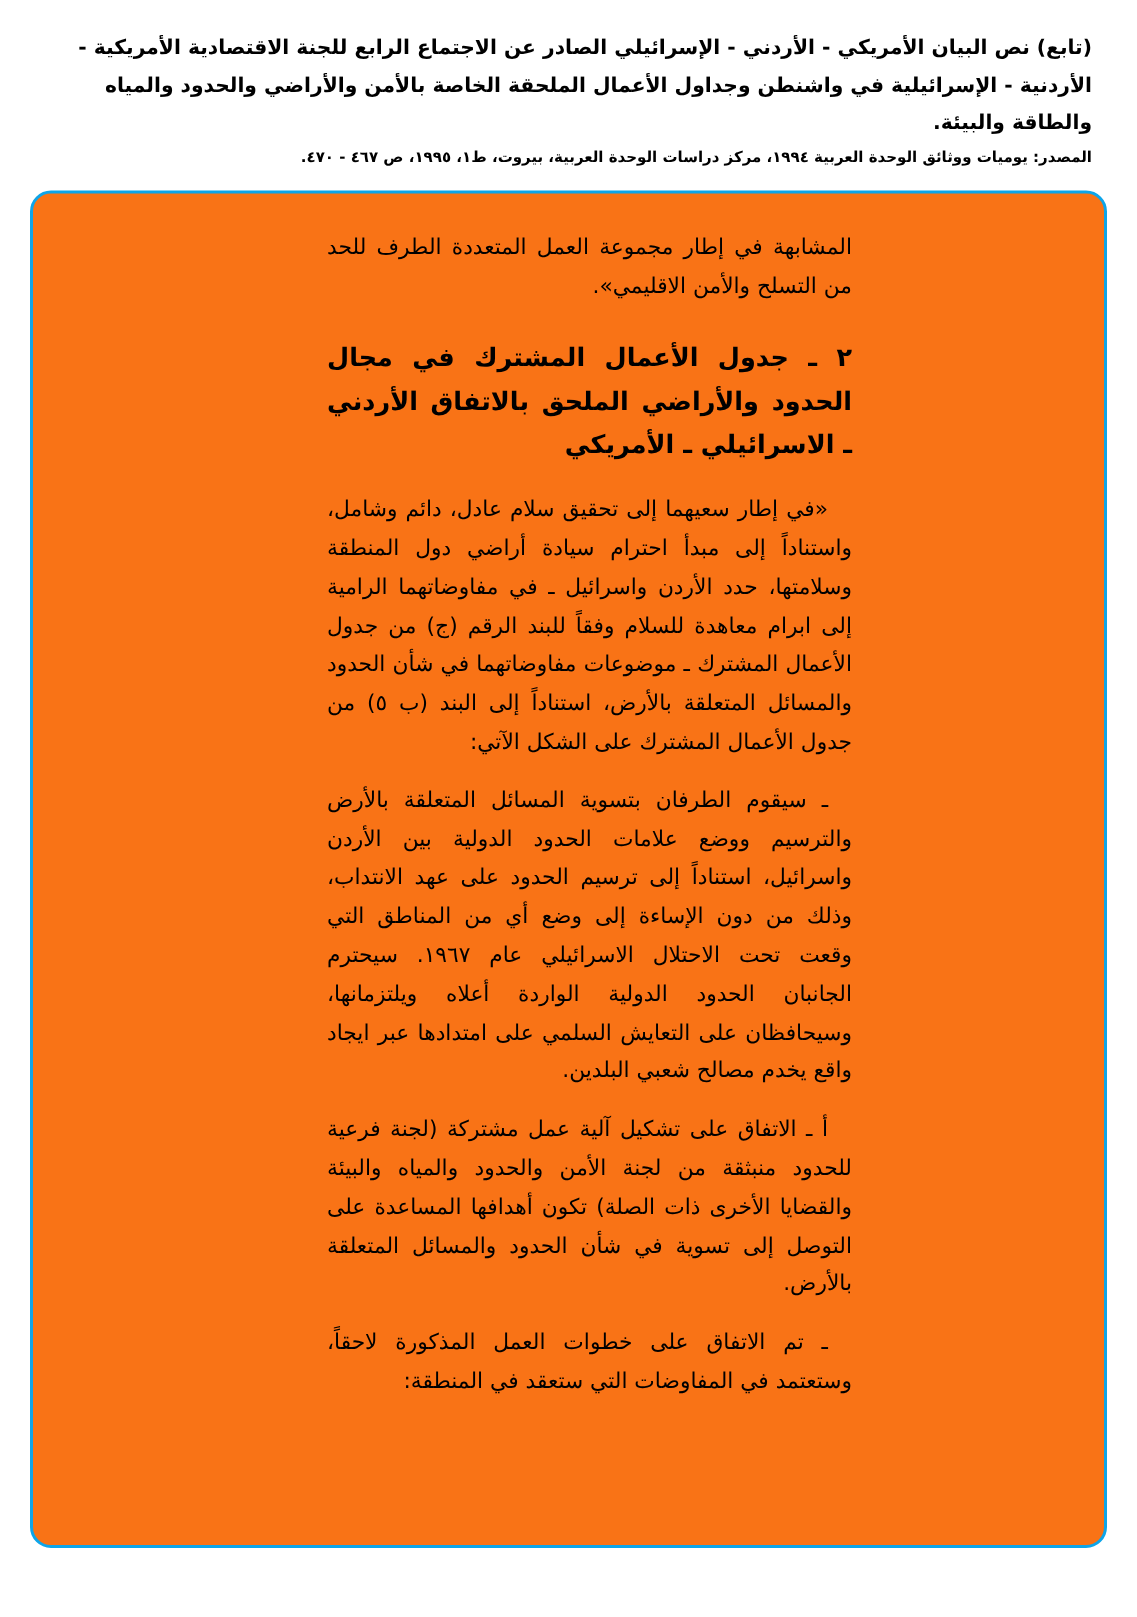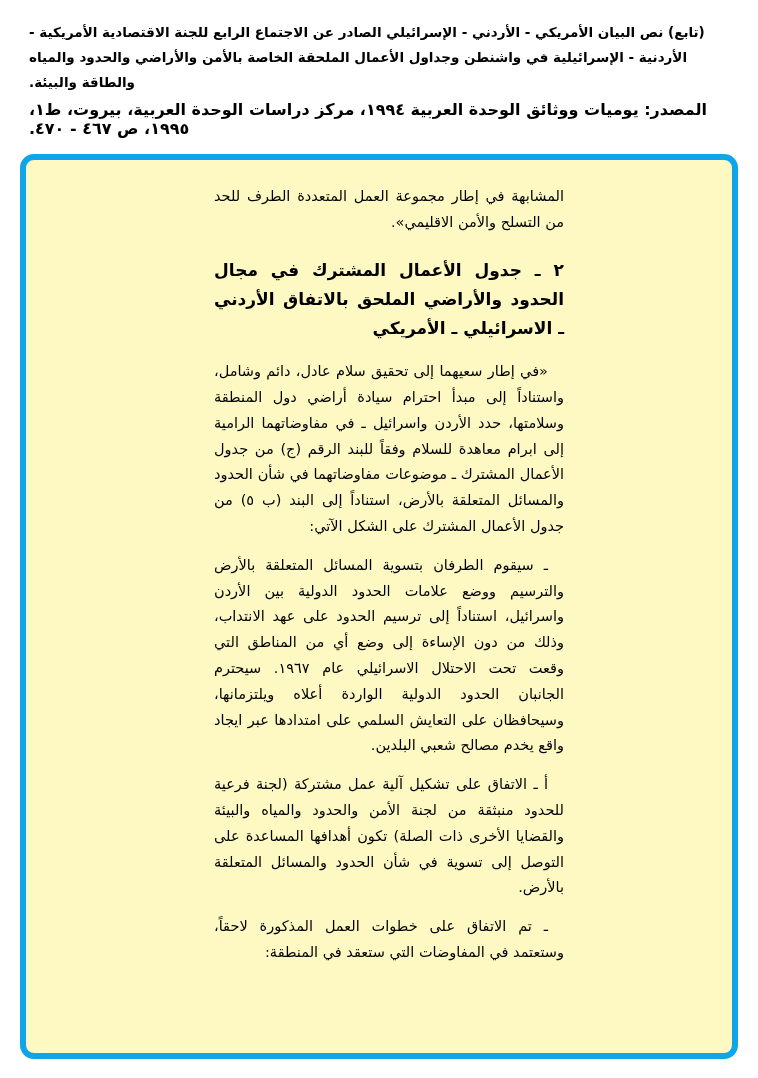--- a/index.html
+++ b/index.html
@@ -13,42 +13,42 @@
     color: #000;
     direction: rtl;
   }
   .page {
     position: relative;
     width: 758px;
     height: 1078px;
     box-sizing: border-box;
   }
   .doc-header {
-    padding: 20px 30px 0 29px;
-    text-align: left;
+    padding: 20px 30px 0 13px;
+    text-align: right;
   }
   .doc-title {
     font-weight: bold;
     font-size: 13.5px;
     line-height: 1.85;
     color: #000;
   }
   .doc-source {
     font-weight: bold;
-    font-size: 16px;
+    font-size: 10px;
     margin-top: 5px;
     color: #000;
   }
   .green-frame {
     box-sizing: border-box;
     margin: 16px 20px 0 20px;
     height: 905px;
-    border: 6px solid #0ea5e9;
+    border: 2px solid #0ea5e9;
     border-radius: 14px;
-    background: #fef9c3;
+    background: #f97316;
     overflow: hidden;
   }
   .content {
     width: 350px;
     margin-top: 24px;
     margin-right: 168px;
     font-size: 14.5px;
     line-height: 1.78;
     text-align: justify;
   }

